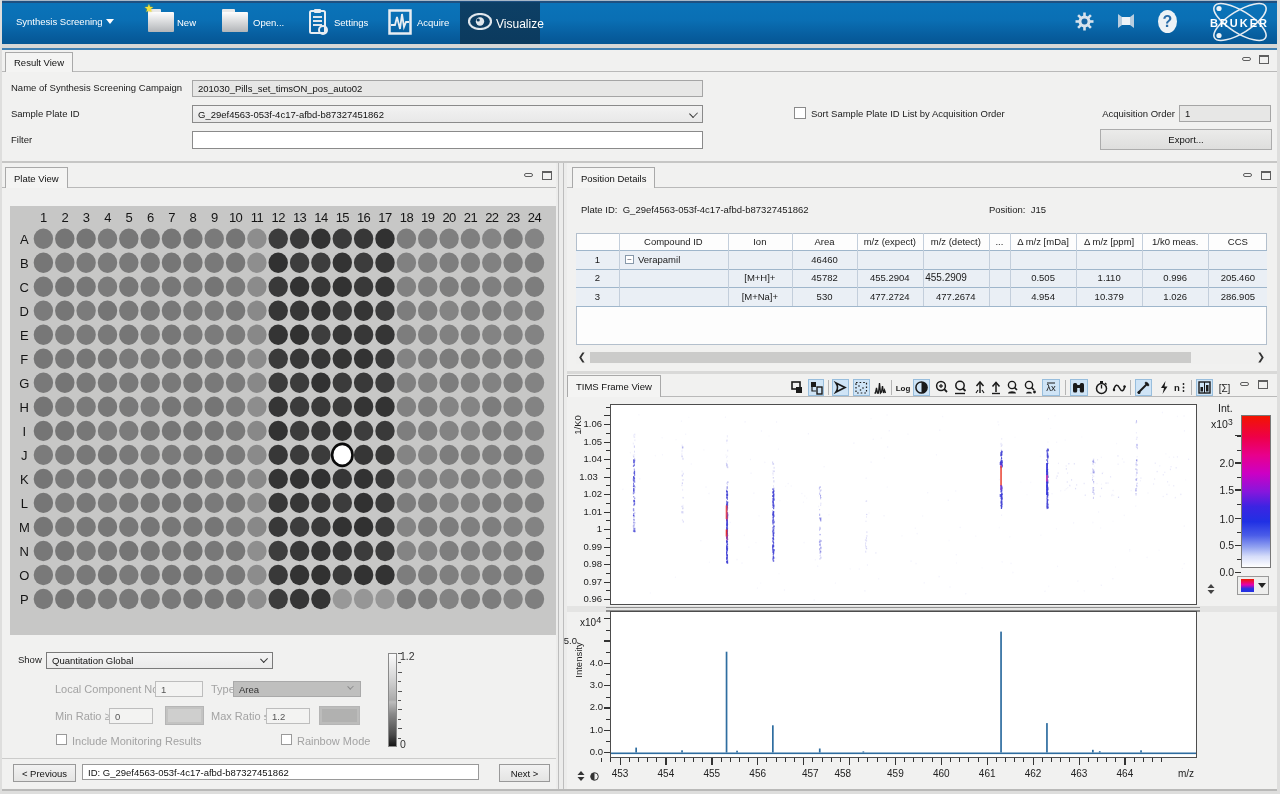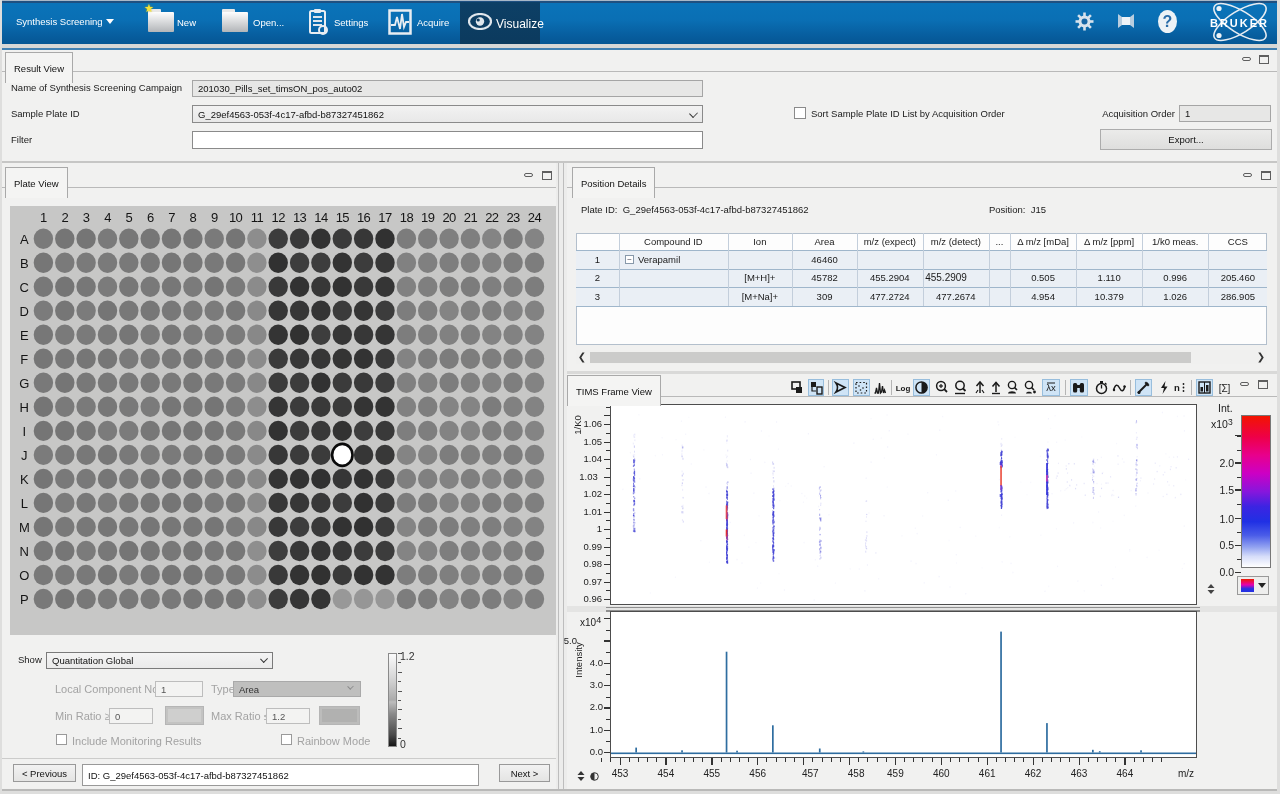--- a/index.html
+++ b/index.html
@@ -1,19 +1,19 @@
 <!DOCTYPE html>
 <html><head><meta charset="utf-8">
 <style>
 *{margin:0;padding:0;box-sizing:border-box}
 html,body{width:1280px;height:794px;overflow:hidden;background:#e9e9e8;font-family:"Liberation Sans",sans-serif}
 .a{position:absolute}
 .lbl{position:absolute;font-size:9.5px;color:#1a1a1a;white-space:nowrap}
 .glbl{position:absolute;font-size:11px;color:#a3a3a3;white-space:nowrap}
-.tab{position:absolute;font-size:9.5px;color:#111;background:#f4f4f3;border:1px solid #a9a9a9;border-bottom:none;display:flex;align-items:center;padding:15px 8px;z-index:3}
+.tab{position:absolute;font-size:9.5px;color:#111;background:#f4f4f3;border:1px solid #a9a9a9;border-bottom:none;display:flex;align-items:center;padding:4px 8px;z-index:3}
 .mini{position:absolute;width:9px;height:4px;border:1px solid #5f5f5f;border-radius:2px}
 .maxi{position:absolute;width:10px;height:9px;border:1px solid #5f5f5f;border-top:2.5px solid #5f5f5f}
 .tbx{position:absolute;border:1px solid #999;font-size:9.5px;color:#111;display:flex;align-items:center;padding:0 5px;white-space:nowrap}
 </style></head><body>
 
 <div class="a" style="left:0;top:0;width:1280px;height:794px;background:#f0f0ef"></div>
 <div class="a" style="left:0;top:0;width:1280px;height:44px;background:linear-gradient(180deg,#0a74ba 0%,#0a6fb4 45%,#075e9f 80%,#055694 100%)"></div>
 <div class="a" style="left:0;top:0;width:1280px;height:1px;background:#a8b8c8"></div>
 <div class="a" style="left:0;top:1px;width:1280px;height:2px;background:#1e5081"></div>
 <div class="a" style="left:460px;top:2px;width:80px;height:42px;background:linear-gradient(180deg,#0d4066 0%,#0c3a5e 100%)"></div>
@@ -557,21 +557,21 @@
 <div class="a" style="left:398px;top:691px;width:4px;height:1px;background:#555"></div>
 <div class="a" style="left:398px;top:700px;width:3px;height:1px;background:#555"></div>
 <div class="a" style="left:398px;top:709px;width:4px;height:1px;background:#555"></div>
 <div class="a" style="left:398px;top:719px;width:3px;height:1px;background:#555"></div>
 <div class="a" style="left:398px;top:728px;width:4px;height:1px;background:#555"></div>
 <div class="a" style="left:398px;top:738px;width:3px;height:1px;background:#555"></div>
 <div class="a" style="left:400px;top:650px;font-size:10.5px;color:#333">1.2</div>
 <div class="a" style="left:400px;top:738px;font-size:10.5px;color:#333">0</div>
 <div class="a" style="left:0;top:758px;width:556px;height:1px;background:#cccccb"></div>
 <div class="a" style="left:13px;top:764px;width:63px;height:18px;background:linear-gradient(180deg,#f2f2f2,#e4e4e3);border:1px solid #999;font-size:9.5px;color:#111;display:flex;align-items:center;justify-content:center">&lt; Previous</div>
-<div class="tbx" style="left:82px;top:764px;width:397px;height:22px;background:#fff;border-color:#999">ID: G_29ef4563-053f-4c17-afbd-b87327451862</div>
+<div class="tbx" style="left:82px;top:764px;width:397px;height:16px;background:#fff;border-color:#999">ID: G_29ef4563-053f-4c17-afbd-b87327451862</div>
 <div class="a" style="left:499px;top:764px;width:51px;height:18px;background:linear-gradient(180deg,#f2f2f2,#e4e4e3);border:1px solid #999;font-size:9.5px;color:#111;display:flex;align-items:center;justify-content:center">Next &gt;</div>
 <div class="a" style="left:567px;top:163px;width:713px;height:208px;background:#f1f1f0"></div>
 <div class="a" style="left:567px;top:187px;width:713px;height:1px;background:#b9b9b9"></div>
 <div class="tab" style="left:572px;top:167px;height:21px">Position Details</div>
 <div class="mini" style="left:1243px;top:173px"></div>
 <div class="maxi" style="left:1261px;top:171px"></div>
 <div class="lbl" style="left:581px;top:204px">Plate ID:&nbsp;&nbsp;G_29ef4563-053f-4c17-afbd-b87327451862</div>
 <div class="lbl" style="left:989px;top:204px">Position:&nbsp;&nbsp;J15</div>
 <div class="a" style="left:575.6px;top:232.9px;width:691.7px;height:112.1px;background:#fdfdfd;border:1px solid #b3bfcc"></div>
 <div class="a" style="left:575.6px;top:250.3px;width:691.7px;height:18.3px;background:#eaeff5"></div>
@@ -607,21 +607,21 @@
 <div class="a" style="left:727.5px;top:272.1px;width:64.7px;text-align:center;font-size:9.5px;color:#1a1a1a">[M+H]+</div>
 <div class="a" style="left:792.2px;top:272.1px;width:64.7px;text-align:center;font-size:9.5px;color:#1a1a1a">45782</div>
 <div class="a" style="left:856.9px;top:272.1px;width:65.9px;text-align:center;font-size:9.5px;color:#1a1a1a">455.2904</div>
 <div class="a" style="left:913px;top:272.1px;width:66.1px;text-align:center;font-size:10px;color:#1a1a1a">455.2909</div>
 <div class="a" style="left:1010.0px;top:272.1px;width:66.1px;text-align:center;font-size:9.5px;color:#1a1a1a">0.505</div>
 <div class="a" style="left:1076.1px;top:272.1px;width:66.1px;text-align:center;font-size:9.5px;color:#1a1a1a">1.110</div>
 <div class="a" style="left:1142.2px;top:272.1px;width:66.1px;text-align:center;font-size:9.5px;color:#1a1a1a">0.996</div>
 <div class="a" style="left:1208.3px;top:272.1px;width:59.0px;text-align:center;font-size:9.5px;color:#1a1a1a">205.460</div>
 <div class="a" style="left:575.6px;top:290.9px;width:43.6px;text-align:center;font-size:9.5px;color:#1a1a1a">3</div>
 <div class="a" style="left:727.5px;top:290.9px;width:64.7px;text-align:center;font-size:9.5px;color:#1a1a1a">[M+Na]+</div>
-<div class="a" style="left:792.2px;top:290.9px;width:64.7px;text-align:center;font-size:9.5px;color:#1a1a1a">309</div>
+<div class="a" style="left:792.2px;top:290.9px;width:64.7px;text-align:center;font-size:9.5px;color:#1a1a1a">530</div>
 <div class="a" style="left:856.9px;top:290.9px;width:65.9px;text-align:center;font-size:9.5px;color:#1a1a1a">477.2724</div>
 <div class="a" style="left:922.8px;top:290.9px;width:66.1px;text-align:center;font-size:9.5px;color:#1a1a1a">477.2674</div>
 <div class="a" style="left:1010.0px;top:290.9px;width:66.1px;text-align:center;font-size:9.5px;color:#1a1a1a">4.954</div>
 <div class="a" style="left:1076.1px;top:290.9px;width:66.1px;text-align:center;font-size:9.5px;color:#1a1a1a">10.379</div>
 <div class="a" style="left:1142.2px;top:290.9px;width:66.1px;text-align:center;font-size:9.5px;color:#1a1a1a">1.026</div>
 <div class="a" style="left:1208.3px;top:290.9px;width:59.0px;text-align:center;font-size:9.5px;color:#1a1a1a">286.905</div>
 <div class="a" style="left:625px;top:254.8px;width:9px;height:9px;border:1px solid #8899aa;background:#fff;font-size:8px;line-height:7px;text-align:center;color:#445">−</div>
 <div class="a" style="left:638px;top:253.8px;font-size:9.5px;color:#1a1a1a">Verapamil</div>
 <div class="a" style="left:575.6px;top:350px;width:691.7px;height:14px;background:#f0f0ef"></div>
 <div class="a" style="left:576px;top:351px;font-size:10px;color:#333;width:12px;text-align:center;line-height:12px">❮</div>
@@ -1998,21 +1998,21 @@
 <div class="a" style="left:775.6px;top:758px;width:1px;height:4px;background:#333"></div>
 <div class="a" style="left:784.7px;top:758px;width:1px;height:4px;background:#333"></div>
 <div class="a" style="left:793.9px;top:758px;width:1px;height:4px;background:#333"></div>
 <div class="a" style="left:803.1px;top:758px;width:1.3px;height:7px;background:#333"></div>
 <div class="a" style="left:788.6px;top:768px;width:30px;text-align:right;font-size:10px;color:#222">457</div>
 <div class="a" style="left:812.3px;top:758px;width:1px;height:4px;background:#333"></div>
 <div class="a" style="left:821.5px;top:758px;width:1px;height:4px;background:#333"></div>
 <div class="a" style="left:830.6px;top:758px;width:1px;height:4px;background:#333"></div>
 <div class="a" style="left:839.8px;top:758px;width:1px;height:4px;background:#333"></div>
 <div class="a" style="left:849.0px;top:758px;width:1.3px;height:7px;background:#333"></div>
-<div class="a" style="left:834.5px;top:768px;width:30px;text-align:right;font-size:10px;color:#222">458</div>
+<div class="a" style="left:834.5px;top:768px;width:30px;text-align:left;font-size:10px;color:#222">458</div>
 <div class="a" style="left:858.2px;top:758px;width:1px;height:4px;background:#333"></div>
 <div class="a" style="left:867.4px;top:758px;width:1px;height:4px;background:#333"></div>
 <div class="a" style="left:876.5px;top:758px;width:1px;height:4px;background:#333"></div>
 <div class="a" style="left:885.7px;top:758px;width:1px;height:4px;background:#333"></div>
 <div class="a" style="left:894.9px;top:758px;width:1.3px;height:7px;background:#333"></div>
 <div class="a" style="left:880.4px;top:768px;width:30px;text-align:center;font-size:10px;color:#222">459</div>
 <div class="a" style="left:904.1px;top:758px;width:1px;height:4px;background:#333"></div>
 <div class="a" style="left:913.3px;top:758px;width:1px;height:4px;background:#333"></div>
 <div class="a" style="left:922.4px;top:758px;width:1px;height:4px;background:#333"></div>
 <div class="a" style="left:931.6px;top:758px;width:1px;height:4px;background:#333"></div>

